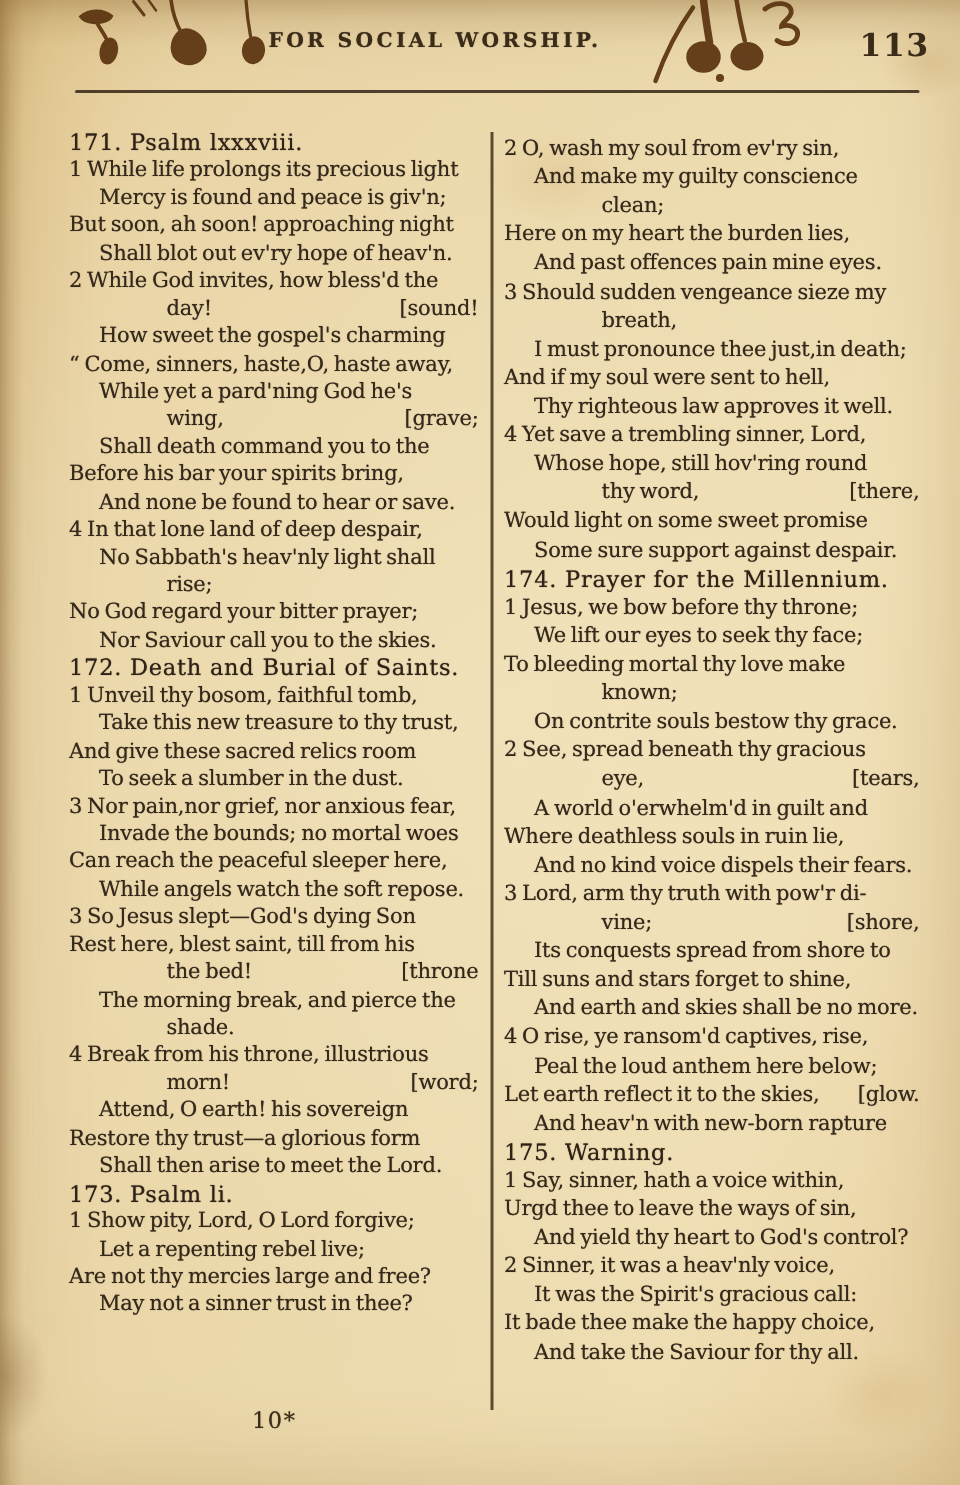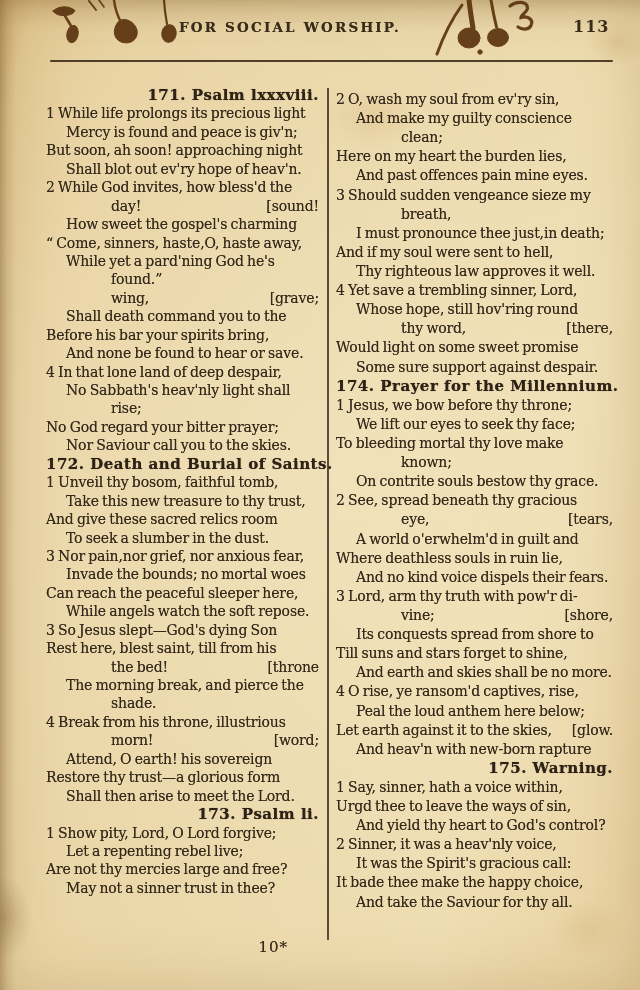--- a/index.html
+++ b/index.html
@@ -23,57 +23,57 @@
   .ink{position:absolute;left:0;top:0;z-index:6;pointer-events:none;}
   .running-title{
     position:absolute;left:179px;top:19px;
     font-size:13.5px;font-weight:bold;letter-spacing:2.2px;
     color:#3b2c19;text-shadow:0 0 .6px rgba(59,44,25,.7);
     white-space:nowrap;
     text-align:right;
   }
   .pagenum{
     position:absolute;left:573px;top:17px;
-    font-size:16px;font-weight:bold;letter-spacing:1px;color:#3b2c19;
+    font-size:21px;font-weight:bold;letter-spacing:1px;color:#3b2c19;
   }
   .head-rule{
     position:absolute;left:50px;top:60px;width:563px;height:2.2px;
     background:#3e2f1d;border-radius:1px;opacity:.9;
   }
   .col{position:absolute;font-size:14px;}
   .col-left{left:46px;top:86px;width:273px;--lh:18.45px;}
   .col-right{left:336px;top:90px;width:277px;--lh:19.12px;}
   .col-divider{
     position:absolute;left:327px;top:88px;width:1.6px;height:852px;
     background:#473722;opacity:.88;
   }
   .hymn-heading{
     height:var(--lh);line-height:var(--lh);
-    text-align:right;font-weight:bold;font-size:15px;letter-spacing:.5px;
+    text-align:left;font-weight:normal;font-size:15px;letter-spacing:.5px;
     color:#2e2115;text-shadow:0 0 .7px rgba(46,33,21,.75);
     white-space:nowrap;
   }
   .line{
     position:relative;height:var(--lh);line-height:var(--lh);
     white-space:nowrap;
   }
   .line-text{
     white-space:pre;word-spacing:-1px;letter-spacing:-.15px;
     text-shadow:0 0 .6px rgba(52,40,26,.65);
   }
   .ind1{padding-left:20px;}
   .ind2{padding-left:65px;}
   .catchword{
     position:absolute;right:0;top:0;
     word-spacing:-1px;letter-spacing:-.15px;
     text-shadow:0 0 .6px rgba(52,40,26,.65);
   }
   .footer-mark{
     position:absolute;left:168px;top:938px;width:120px;
-    text-align:right;font-size:15px;letter-spacing:1px;
+    text-align:left;font-size:15px;letter-spacing:1px;
     color:#3b2c19;text-shadow:0 0 .6px rgba(59,44,25,.7);
   }
 </style>
 </head>
 <body>
 
 <div class="page">
 
   <svg class="ink" width="640" height="990" viewBox="0 0 640 990" aria-label="113">
     <g fill="#5a330f" stroke="#5a330f" opacity="0.92" stroke-linecap="round">
@@ -112,21 +112,20 @@
       <div class="hymn-heading">171.  Psalm lxxxviii.</div>
       <div class="line ind0"><span class="line-text">1 While life prolongs its precious light</span></div>
       <div class="line ind1"><span class="line-text">Mercy is found and peace is giv'n;</span></div>
       <div class="line ind0"><span class="line-text">But soon, ah soon! approaching night</span></div>
       <div class="line ind1"><span class="line-text">Shall blot out ev'ry hope of heav'n.</span></div>
       <div class="line ind0"><span class="line-text">2 While God invites, how bless'd the</span></div>
       <div class="line ind2"><span class="line-text">day!</span><span class="catchword">[sound!</span></div>
       <div class="line ind1"><span class="line-text">How sweet the gospel's charming</span></div>
       <div class="line ind0"><span class="line-text">“ Come, sinners, haste,O, haste away,</span></div>
       <div class="line ind1"><span class="line-text">While yet a pard'ning God he's</span></div>
-      <div class="line ind2"><span class="line-text">found.”</span></div>
       <div class="line ind2"><span class="line-text">wing,</span><span class="catchword">[grave;</span></div>
       <div class="line ind1"><span class="line-text">Shall death command you to the</span></div>
       <div class="line ind0"><span class="line-text">Before his bar your spirits bring,</span></div>
       <div class="line ind1"><span class="line-text">And none be found to hear or save.</span></div>
       <div class="line ind0"><span class="line-text">4 In that lone land of deep despair,</span></div>
       <div class="line ind1"><span class="line-text">No Sabbath's heav'nly light shall</span></div>
       <div class="line ind2"><span class="line-text">rise;</span></div>
       <div class="line ind0"><span class="line-text">No God regard your bitter prayer;</span></div>
       <div class="line ind1"><span class="line-text">Nor Saviour call you to the skies.</span></div>
       <div class="hymn-heading">172. Death and Burial of Saints.</div>
@@ -182,21 +181,21 @@
       <div class="line ind1"><span class="line-text">A world o'erwhelm'd in guilt and</span></div>
       <div class="line ind0"><span class="line-text">Where deathless souls in ruin lie,</span></div>
       <div class="line ind1"><span class="line-text">And no kind voice dispels their fears.</span></div>
       <div class="line ind0"><span class="line-text">3 Lord, arm thy truth with pow'r di-</span></div>
       <div class="line ind2"><span class="line-text">vine;</span><span class="catchword">[shore,</span></div>
       <div class="line ind1"><span class="line-text">Its conquests spread from shore to</span></div>
       <div class="line ind0"><span class="line-text">Till suns and stars forget to shine,</span></div>
       <div class="line ind1"><span class="line-text">And earth and skies shall be no more.</span></div>
       <div class="line ind0"><span class="line-text">4 O rise, ye ransom'd captives, rise,</span></div>
       <div class="line ind1"><span class="line-text">Peal the loud anthem here below;</span></div>
-      <div class="line ind0"><span class="line-text">Let earth against it to the skies,</span><span class="catchword">[glow.</span></div>
+      <div class="line ind0"><span class="line-text">Let earth reflect it to the skies,</span><span class="catchword">[glow.</span></div>
       <div class="line ind1"><span class="line-text">And heav'n with new-born rapture</span></div>
       <div class="hymn-heading">175.  Warning.</div>
       <div class="line ind0"><span class="line-text">1 Say, sinner, hath a voice within,</span></div>
       <div class="line ind0"><span class="line-text">Urgd thee to leave the ways of sin,</span></div>
       <div class="line ind1"><span class="line-text">And yield thy heart to God's control?</span></div>
       <div class="line ind0"><span class="line-text">2 Sinner, it was a heav'nly voice,</span></div>
       <div class="line ind1"><span class="line-text">It was the Spirit's gracious call:</span></div>
       <div class="line ind0"><span class="line-text">It bade thee make the happy choice,</span></div>
       <div class="line ind1"><span class="line-text">And take the Saviour for thy all.</span></div>
     </div>

